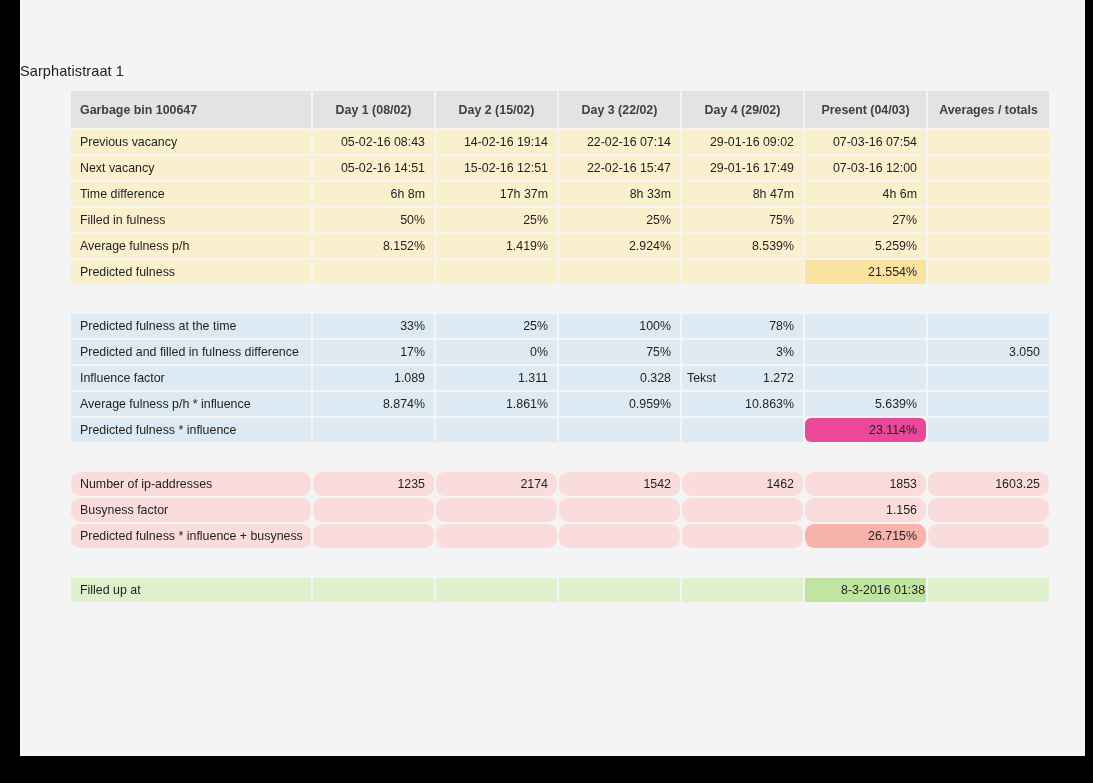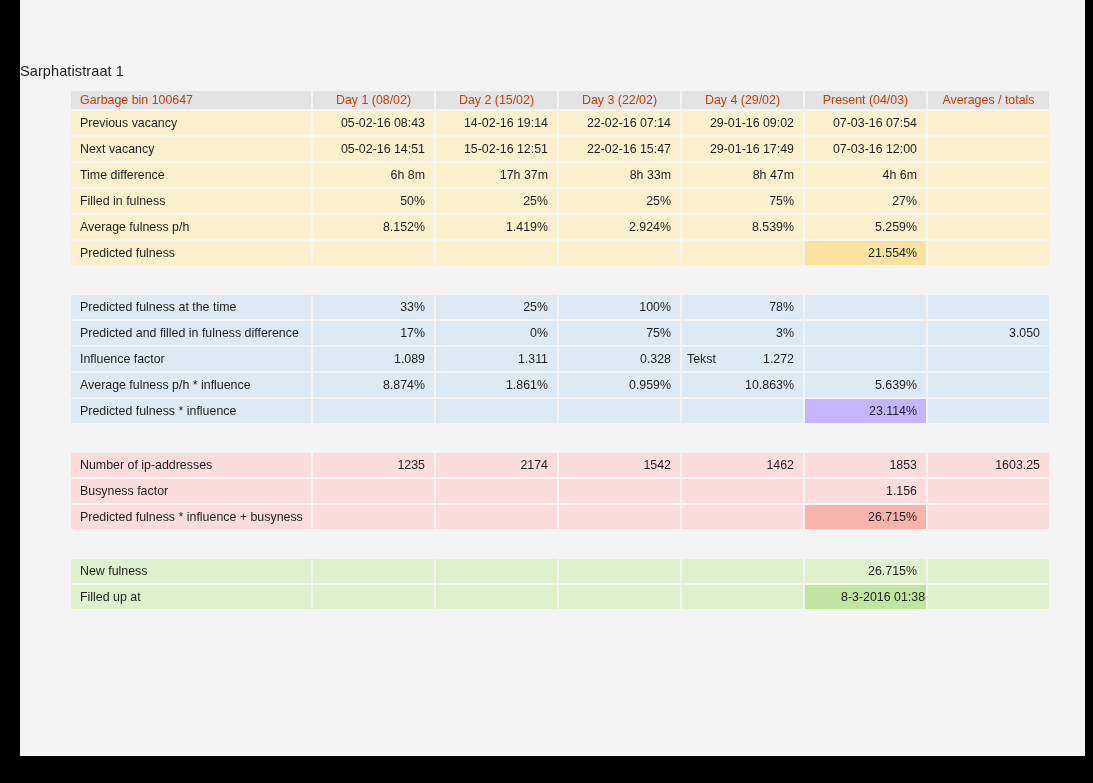--- a/index.html
+++ b/index.html
@@ -68,35 +68,35 @@
     font-weight: bold;
     color: #1a1a1a;
   }
   td.val {
     text-align: right;
   }
 
   
   tr.head th {
     background: #e3e3e3;
-    font-weight: normal;
-    color: #c2410c;
+    font-weight: bold;
+    color: #404040;
     text-align: center;
-    height: 18px;
+    height: 37px;
   }
   tr.head th.label { text-align: left; }
 
   
   .sec-yellow td { background: #fbf0cd; }
   .sec-yellow td.hl { background: #fae3a0; margin-top: 24px; }
 
   .sec-blue td { background: #ddeaf3; margin-top: 40px; }
-  .sec-blue td.hl { background: #c4b5fd; }
-
-  .sec-pink td { background: #fbdcdc; }
+  .sec-blue td.hl { background: #ec4899; border-radius: 6px; }
+
+  .sec-pink td { background: #fbdcdc; border-radius: 9px; }
   .sec-pink td.hl { background: #f8b3ad; }
 
   .sec-green td { background: #dff0cc; }
   .sec-green td.hl { background: #bfe5a0; padding-left: 36px; }
 
   .overflow-cell {
     position: relative;
   }
   .overflow-cell .ovf {
     position: absolute;
@@ -297,29 +297,20 @@
           <col class="c-label">
           <col class="c-day">
           <col class="c-day">
           <col class="c-day">
           <col class="c-day">
           <col class="c-day">
           <col class="c-avg">
         </colgroup>
         <tbody>
           <tr>
-            <td class="label">New fulness</td>
-            <td class="val"></td>
-            <td class="val"></td>
-            <td class="val"></td>
-            <td class="val"></td>
-            <td class="val">26.715%</td>
-            <td class="val"></td>
-          </tr>
-          <tr>
             <td class="label">Filled up at</td>
             <td class="val"></td>
             <td class="val"></td>
             <td class="val"></td>
             <td class="val"></td>
             <td class="val hl">8-3-2016 01:38</td>
             <td class="val"></td>
           </tr>
         </tbody>
       </table>

